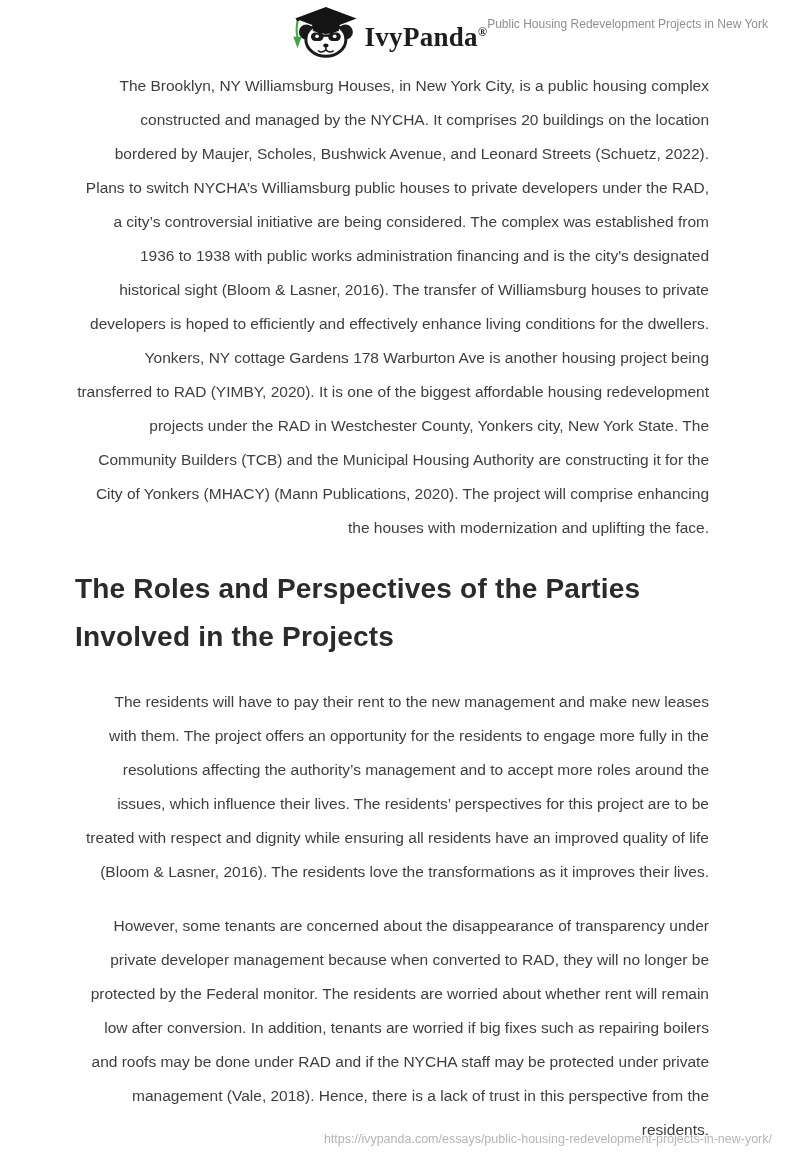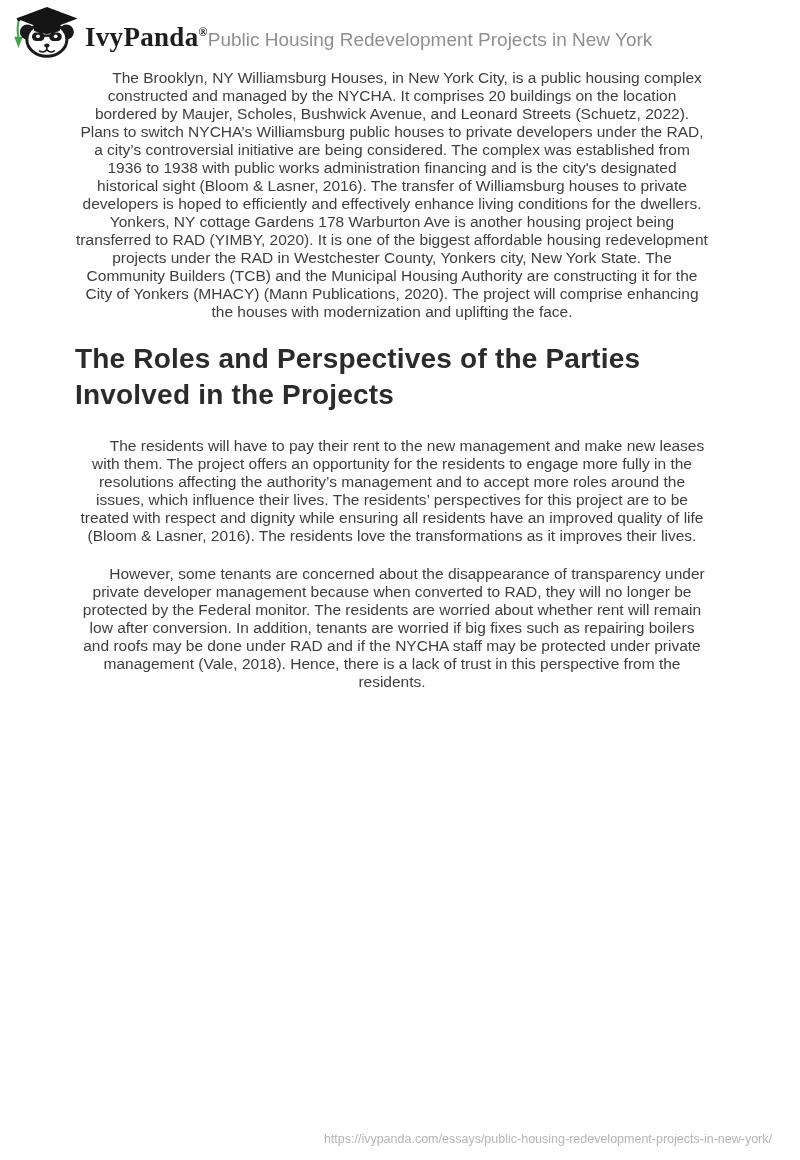--- a/index.html
+++ b/index.html
@@ -12,21 +12,21 @@
     width: 800px;
     height: 1160px;
     margin: 0 auto;
     background: #ffffff;
     font-family: "Liberation Sans", sans-serif;
     overflow: hidden;
     box-sizing: border-box;
   }
   .page-header {
     display: flex;
-    justify-content: flex-start;
+    justify-content: flex-end;
     align-items: flex-start;
     padding: 6px 32px 0 10px;
     height: 56px;
     box-sizing: border-box;
   }
   .brand {
     display: flex;
     align-items: center;
     gap: 5px;
   }
@@ -38,38 +38,38 @@
     color: #1d1d1d;
     letter-spacing: 0.3px;
     line-height: 1;
     padding-top: 8px;
   }
   .brand-name sup {
     font-size: 12px;
     vertical-align: super;
   }
   .doc-title {
-    font-size: 19px;
+    font-size: 12px;
     color: #8f8f8f;
-    margin-top: 23px;
+    margin-top: 11px;
   }
   main.content {
     padding: 13px 75px 0 75px;
   }
   .body-para {
     font-size: 15.5px;
-    line-height: 18px;
+    line-height: 34px;
     color: #3e3e3e;
     margin: 0 16px 20px 0;
     text-indent: 30px;
-    text-align: center;
+    text-align: right;
   }
   .section-heading {
     font-size: 28px;
-    line-height: 36px;
+    line-height: 48px;
     font-weight: 700;
     color: #2b2b2b;
     margin: 13px 0 24px 0;
     letter-spacing: 0.2px;
   }
   .page-footer {
     position: absolute;
     right: 28px;
     bottom: 13px;
     text-align: right;

